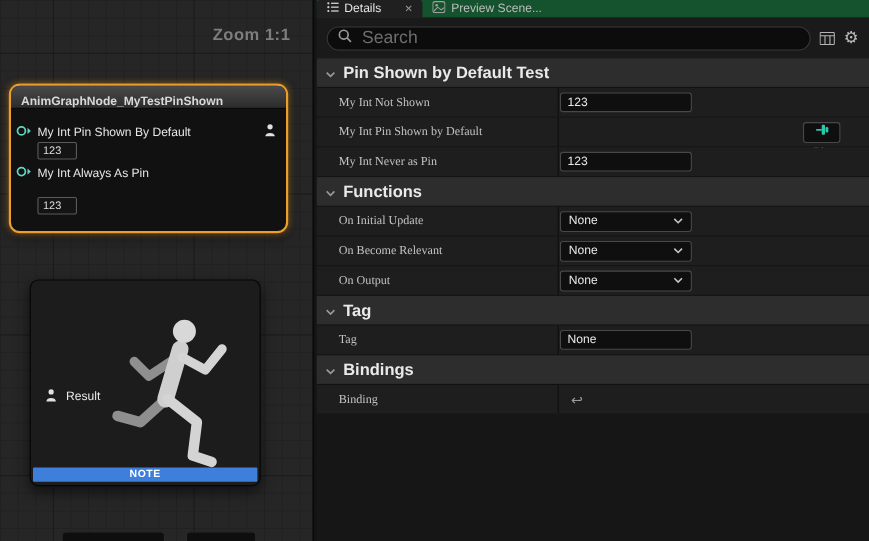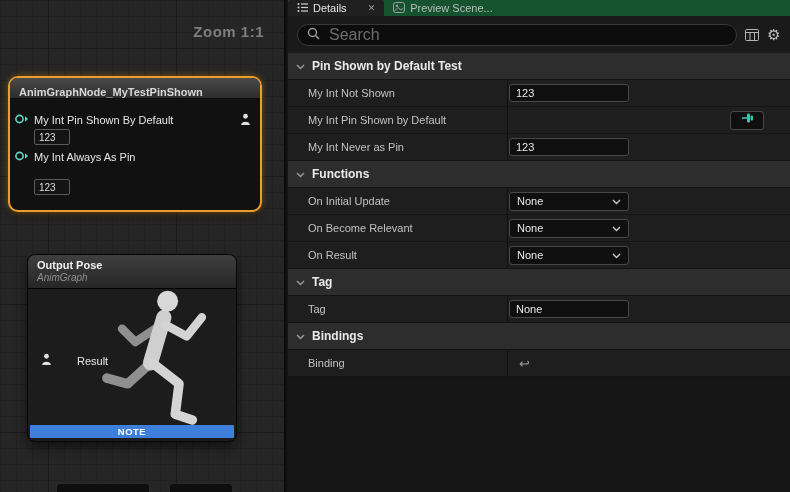--- a/index.html
+++ b/index.html
@@ -42,21 +42,21 @@
   
   .node2{position:absolute;left:27px;top:254px;width:210px;height:188px;
     border:1px solid #060606;border-radius:8px;background:#1c1c1c;
     box-shadow:0 5px 12px rgba(0,0,0,.55);overflow:hidden;}
   .n2head{height:34px;padding:4px 9px 0 9px;
     background:linear-gradient(#3f3f3f,#262626);border-bottom:1px solid #000;}
   .n2title{color:#f0f0f0;font-size:11px;font-weight:bold;line-height:13px;}
   .n2sub{color:#909090;font-size:10px;font-style:italic;line-height:12px;}
   .mannequin{position:absolute;left:58px;top:30px;width:150px;height:152px;}
   .resultrow{position:absolute;left:12px;top:98px;display:flex;align-items:center;
-             gap:24px;color:#e8e8e8;font-size:11px;}
+             gap:7px;color:#e8e8e8;font-size:11px;}
   .notebar{position:absolute;left:2px;right:2px;bottom:3px;height:13px;
     background:#3E7FDC;border-radius:1px;color:#ffffff;font-size:9.5px;
     font-weight:bold;text-align:center;line-height:13px;letter-spacing:.5px;}
 
   .stub{position:absolute;top:483px;height:9px;background:#0e0e0e;
         border:1px solid #2a2a2a;border-bottom:none;border-radius:4px 4px 0 0;}
   .stub1{left:56px;width:94px;} .stub2{left:169px;width:64px;}
 
   
   .panel{position:absolute;left:288px;top:0;width:502px;height:492px;
@@ -72,25 +72,25 @@
   .searchbox{flex:0 0 440px;height:22px;background:#0c0c0c;
     border:1px solid #383838;border-radius:12px;display:flex;align-items:center;
     padding:0 9px;gap:7px;}
   .searchbox input{flex:1;background:transparent;border:none;outline:none;
     color:#dddddd;font-size:16px;font-family:"Liberation Sans",sans-serif;}
   .searchbox input::placeholder{color:#6e6e6e;}
   .sicon{color:#bdbdbd;font-size:15px;line-height:1;display:flex;align-items:center;}
 
   .dheader{height:27px;display:flex;align-items:center;gap:7px;padding-left:8px;
     background:#2d2d2d;border-bottom:1px solid #111;color:#eaeaea;
-    font-size:12px;font-weight:bold;}
+    font-size:15px;font-weight:bold;}
   .drow{height:27px;display:flex;align-items:center;background:#1e1e1e;
         border-bottom:1px solid #141414;}
   .dlabel{width:219px;padding-left:20px;color:#c2c2c2;font-size:11px;
-          white-space:nowrap;overflow:hidden;}
+          white-space:nowrap;overflow:hidden;font-family:Liberation Serif, serif;}
   .dval{flex:1;display:flex;align-items:center;border-left:1px solid #101010;
         height:100%;padding-left:1px;}
   .tinput{width:120px;height:18px;background:#0f0f0f;border:1px solid #484848;
     border-radius:3px;color:#e8e8e8;font-size:11px;padding:0 6px;
     font-family:"Liberation Sans",sans-serif;}
   .combo{width:120px;height:19px;background:#0f0f0f;border:1px solid #484848;
     border-radius:3px;color:#e8e8e8;font-size:11px;display:flex;
     align-items:center;padding:0 7px;gap:6px;}
   .combo .ctext{flex:1;white-space:nowrap;overflow:hidden;}
   .combo.wide{width:245px;font-size:10.5px;}
@@ -133,24 +133,20 @@
               <circle cx="5.5" cy="6" r="3.6" fill="none" stroke="#62D6C4" stroke-width="1.6"></circle>
               <path d="M11 3.2 L14 6 L11 8.8 Z" fill="#62D6C4"></path>
             </svg>
         </span>
         <span>My Int Always As Pin</span>
       </div>
       <input class="pvalue v2" value="123" style="">
     </div>
 
     <div class="node2">
-      <div class="n2head">
-        <div class="n2title">Output Pose</div>
-        <div class="n2sub">AnimGraph</div>
-      </div>
       <svg class="mannequin" viewBox="0 0 150 160">
         <path d="M72 44 L48 60 L34 46" stroke="#8f8f8f" stroke-width="9" fill="none" stroke-linecap="round" stroke-linejoin="round"></path>
         <path d="M62 84 L40 104 L18 98" stroke="#8f8f8f" stroke-width="10" fill="none" stroke-linecap="round" stroke-linejoin="round"></path>
         <path d="M78 34 L64 82" stroke="#cfcfcf" stroke-width="16" stroke-linecap="round"></path>
         <circle cx="82" cy="17" r="11" fill="#d8d8d8"></circle>
         <path d="M80 42 L102 54 L118 34" stroke="#d4d4d4" stroke-width="9" fill="none" stroke-linecap="round" stroke-linejoin="round"></path>
         <path d="M66 82 L94 104 L90 136 L108 142" stroke="#d4d4d4" stroke-width="10" fill="none" stroke-linecap="round" stroke-linejoin="round"></path>
       </svg>
       <div class="resultrow">
         <span>
@@ -275,21 +271,21 @@
       <div class="dval">
         <div class="combo">
           <span class="ctext">None</span>
           <span><svg width="9" height="6" viewBox="0 0 9 6">
                 <path d="M1 1 L4.5 4.5 L8 1" fill="none" stroke="#c8c8c8" stroke-width="1.4"></path>
               </svg></span>
         </div>
       </div>
     </div>
     <div class="drow">
-      <div class="dlabel">On Result</div>
+      <div class="dlabel">On Output</div>
       <div class="dval">
         <div class="combo">
           <span class="ctext">None</span>
           <span><svg width="9" height="6" viewBox="0 0 9 6">
                 <path d="M1 1 L4.5 4.5 L8 1" fill="none" stroke="#c8c8c8" stroke-width="1.4"></path>
               </svg></span>
         </div>
       </div>
     </div>
 

